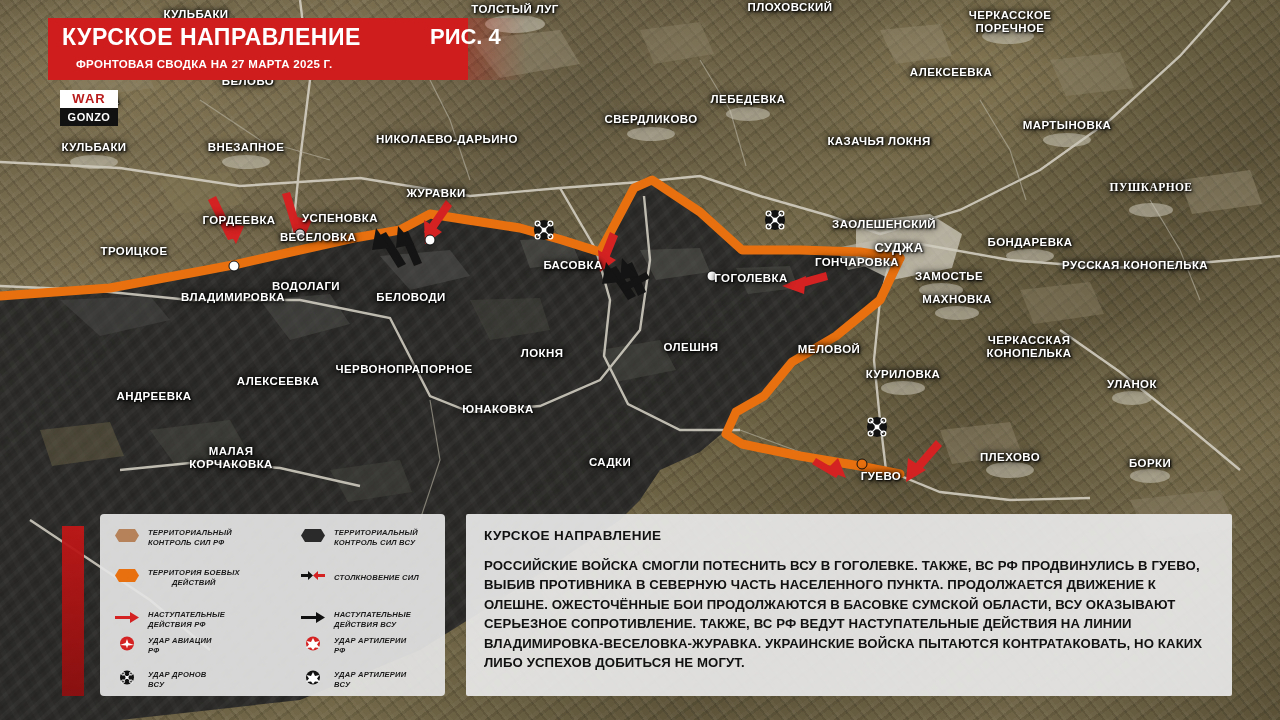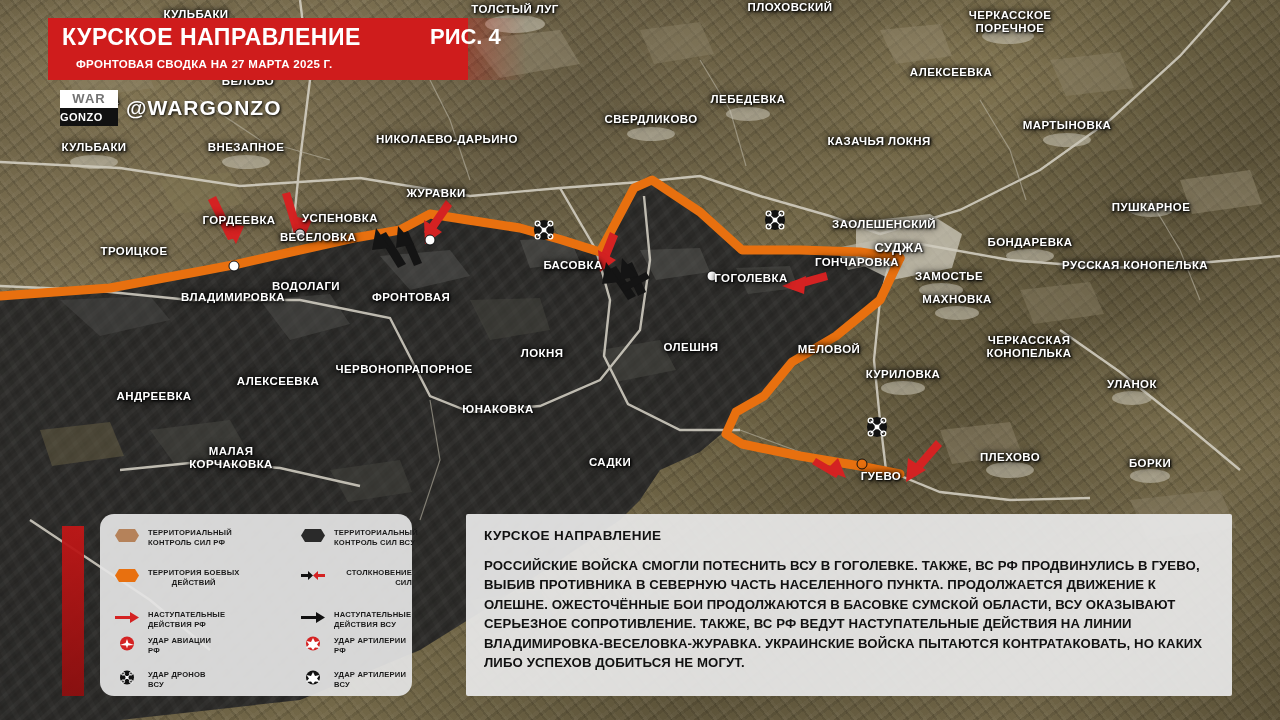--- a/index.html
+++ b/index.html
@@ -29,30 +29,30 @@
   .lbl.big{font-size:13px;}
 
   
   .banner{position:absolute;left:48px;top:18px;width:478px;height:62px;
     background:linear-gradient(90deg,#d21f1f 0%,#cc1a1a 62%,rgba(204,26,26,.0) 100%);}
   .banner2{position:absolute;left:48px;top:18px;width:420px;height:62px;background:#cf1c1c;}
   .banner-title{position:absolute;left:62px;top:24px;color:#fff;font-size:23px;font-weight:700;letter-spacing:.5px;}
   .banner-sub{position:absolute;left:76px;top:58px;color:#fff;font-size:11.5px;font-weight:700;letter-spacing:.3px;}
   .banner-fig{position:absolute;left:430px;top:24px;color:#fff;font-size:22px;font-weight:700;}
   .wglogo{position:absolute;left:60px;top:90px;width:58px;height:36px;background:#fff;}
-  .wglogo .w1{position:absolute;left:0;top:0;width:58px;height:22px;color:#737373;font-size:13px;font-weight:700;
+  .wglogo .w1{position:absolute;left:0;top:0;width:58px;height:22px;color:#b91c1c;font-size:13px;font-weight:700;
       text-align:center;line-height:18px;letter-spacing:1px;}
   .wglogo .w2{position:absolute;left:0;top:18px;width:58px;height:18px;background:#111;color:#fff;font-size:11px;
-      font-weight:700;text-align:left;line-height:18px;letter-spacing:.5px;}
+      font-weight:700;text-align:center;line-height:18px;letter-spacing:.5px;}
   .handle{position:absolute;left:126px;top:96px;color:#fff;font-size:21px;font-weight:700;letter-spacing:1px;
       text-shadow:1px 1px 3px #000;}
 
   
-  .legend{position:absolute;left:100px;top:514px;width:312px;height:182px;background:rgba(228,228,228,.93);
-      border-radius:14px;}
+  .legend{position:absolute;left:100px;top:514px;width:345px;height:182px;background:rgba(228,228,228,.93);
+      border-radius:4px;font-style:italic;}
   .lg-item{position:absolute;display:flex;align-items:center;gap:8px;}
   .lg-txt{font-size:7.6px;font-weight:700;color:#1a1a1a;line-height:1.25;letter-spacing:.2px;}
   .sw{width:26px;height:15px;flex:0 0 26px;}
 
   
   .panel{position:absolute;left:466px;top:514px;width:766px;height:182px;background:rgba(232,232,232,.93);
       border-radius:2px;}
   .panel h3{margin:0;position:absolute;left:18px;top:14px;font-size:13.5px;font-weight:700;color:#111;letter-spacing:.4px;}
   .panel p{margin:0;position:absolute;left:18px;top:42px;width:730px;font-size:13.2px;font-weight:700;color:#111;
       line-height:1.47;letter-spacing:.1px;}
@@ -310,21 +310,21 @@
       </div>
       <div class="lbl" style="left: 879px; top: 142px;">
         <div>КАЗАЧЬЯ ЛОКНЯ</div>
       </div>
       <div class="lbl" style="left: 94px; top: 148px;">
         <div>КУЛЬБАКИ</div>
       </div>
       <div class="lbl" style="left: 246px; top: 148px;">
         <div>ВНЕЗАПНОЕ</div>
       </div>
-      <div class="lbl" style="left: 1151px; top: 208px;">
+      <div class="lbl" style="left: 1151px; top: 188px; font-family: Liberation Serif, serif;">
         <div>ПУШКАРНОЕ</div>
       </div>
       <div class="lbl" style="left: 436px; top: 194px;">
         <div>ЖУРАВКИ</div>
       </div>
       <div class="lbl" style="left: 340px; top: 219px;">
         <div>УСПЕНОВКА</div>
       </div>
       <div class="lbl" style="left: 884px; top: 225px;">
         <div>ЗАОЛЕШЕНСКИЙ</div>
@@ -359,21 +359,21 @@
       <div class="lbl" style="left: 751px; top: 279px;">
         <div>ГОГОЛЕВКА</div>
       </div>
       <div class="lbl" style="left: 941px; top: 277px; margin-left: 8px;">
         <div>ЗАМОСТЬЕ</div>
       </div>
       <div class="lbl" style="left: 233px; top: 298px;">
         <div>ВЛАДИМИРОВКА</div>
       </div>
       <div class="lbl" style="left: 411px; top: 298px;">
-        <div>ФРОНТОВАЯ</div>
+        <div>БЕЛОВОДИ</div>
       </div>
       <div class="lbl" style="left: 957px; top: 300px;">
         <div>МАХНОВКА</div>
       </div>
       <div class="lbl two" style="left: 1029px; top: 347px;">
         <div>ЧЕРКАССКАЯ</div>
         <div>КОНОПЕЛЬКА</div>
       </div>
       <div class="lbl" style="left: 542px; top: 354px;">
         <div>ЛОКНЯ</div>
@@ -422,21 +422,20 @@
 
   <div class="banner"></div>
   <div class="banner2"></div>
   <div class="banner-title">КУРСКОЕ НАПРАВЛЕНИЕ</div>
   <div class="banner-sub">ФРОНТОВАЯ СВОДКА НА 27 МАРТА 2025 Г.</div>
   <div class="banner-fig">РИС. 4</div>
   <div class="wglogo">
     <div class="w1">WAR</div>
     <div class="w2">GONZO</div>
   </div>
-  <div class="handle">@WARGONZO</div>
 
   <div class="redstrip"></div>
 
   <div class="legend">
     <div id="legend-items">
         <div class="lg-item" style="left: 14px; top: 14px;">
           <span><svg class="sw" viewBox="0 0 26 15">
               <path d="M5,1 L21,1 L25,7.5 L21,14 L5,14 L1,7.5 Z" fill="#b5825a"></path>
             </svg></span>
           <span class="lg-txt">

